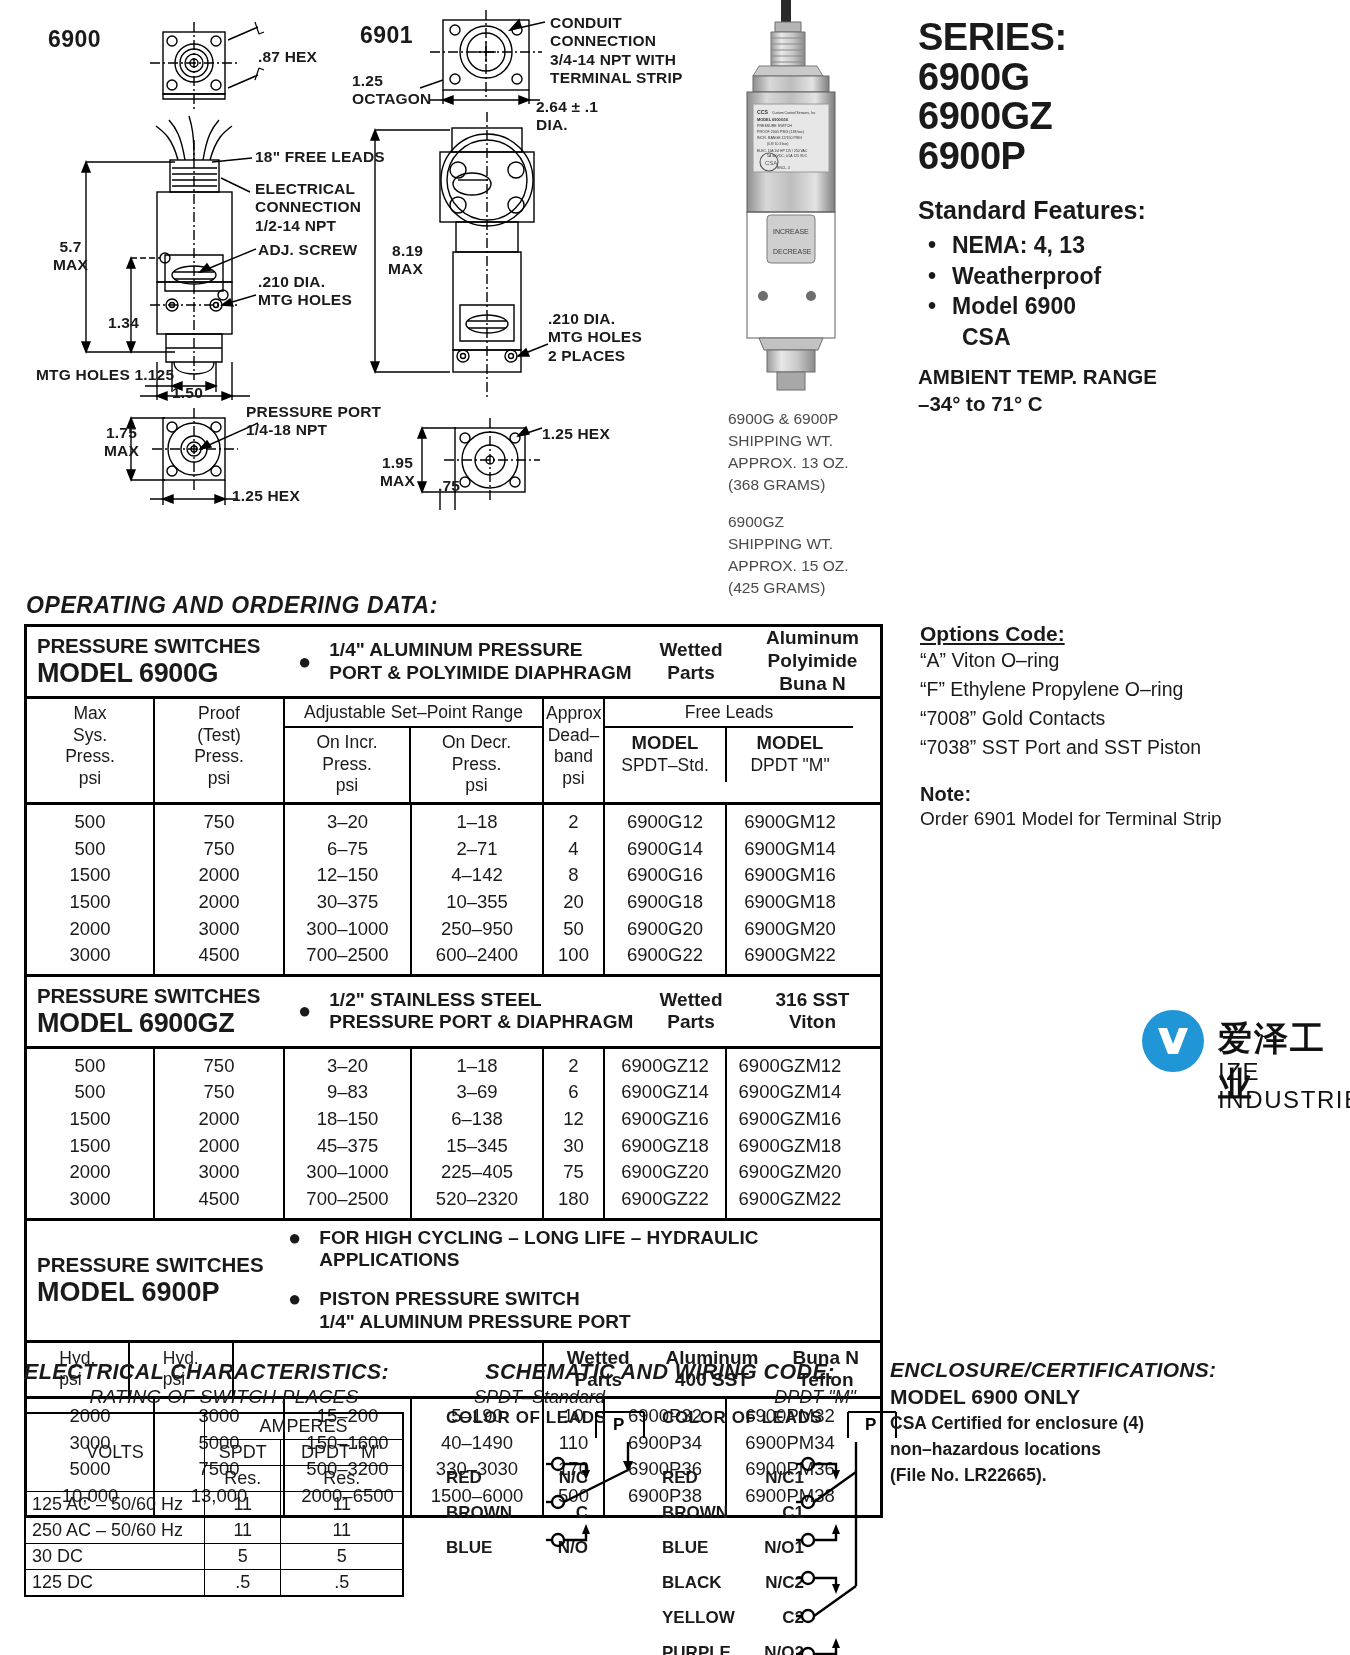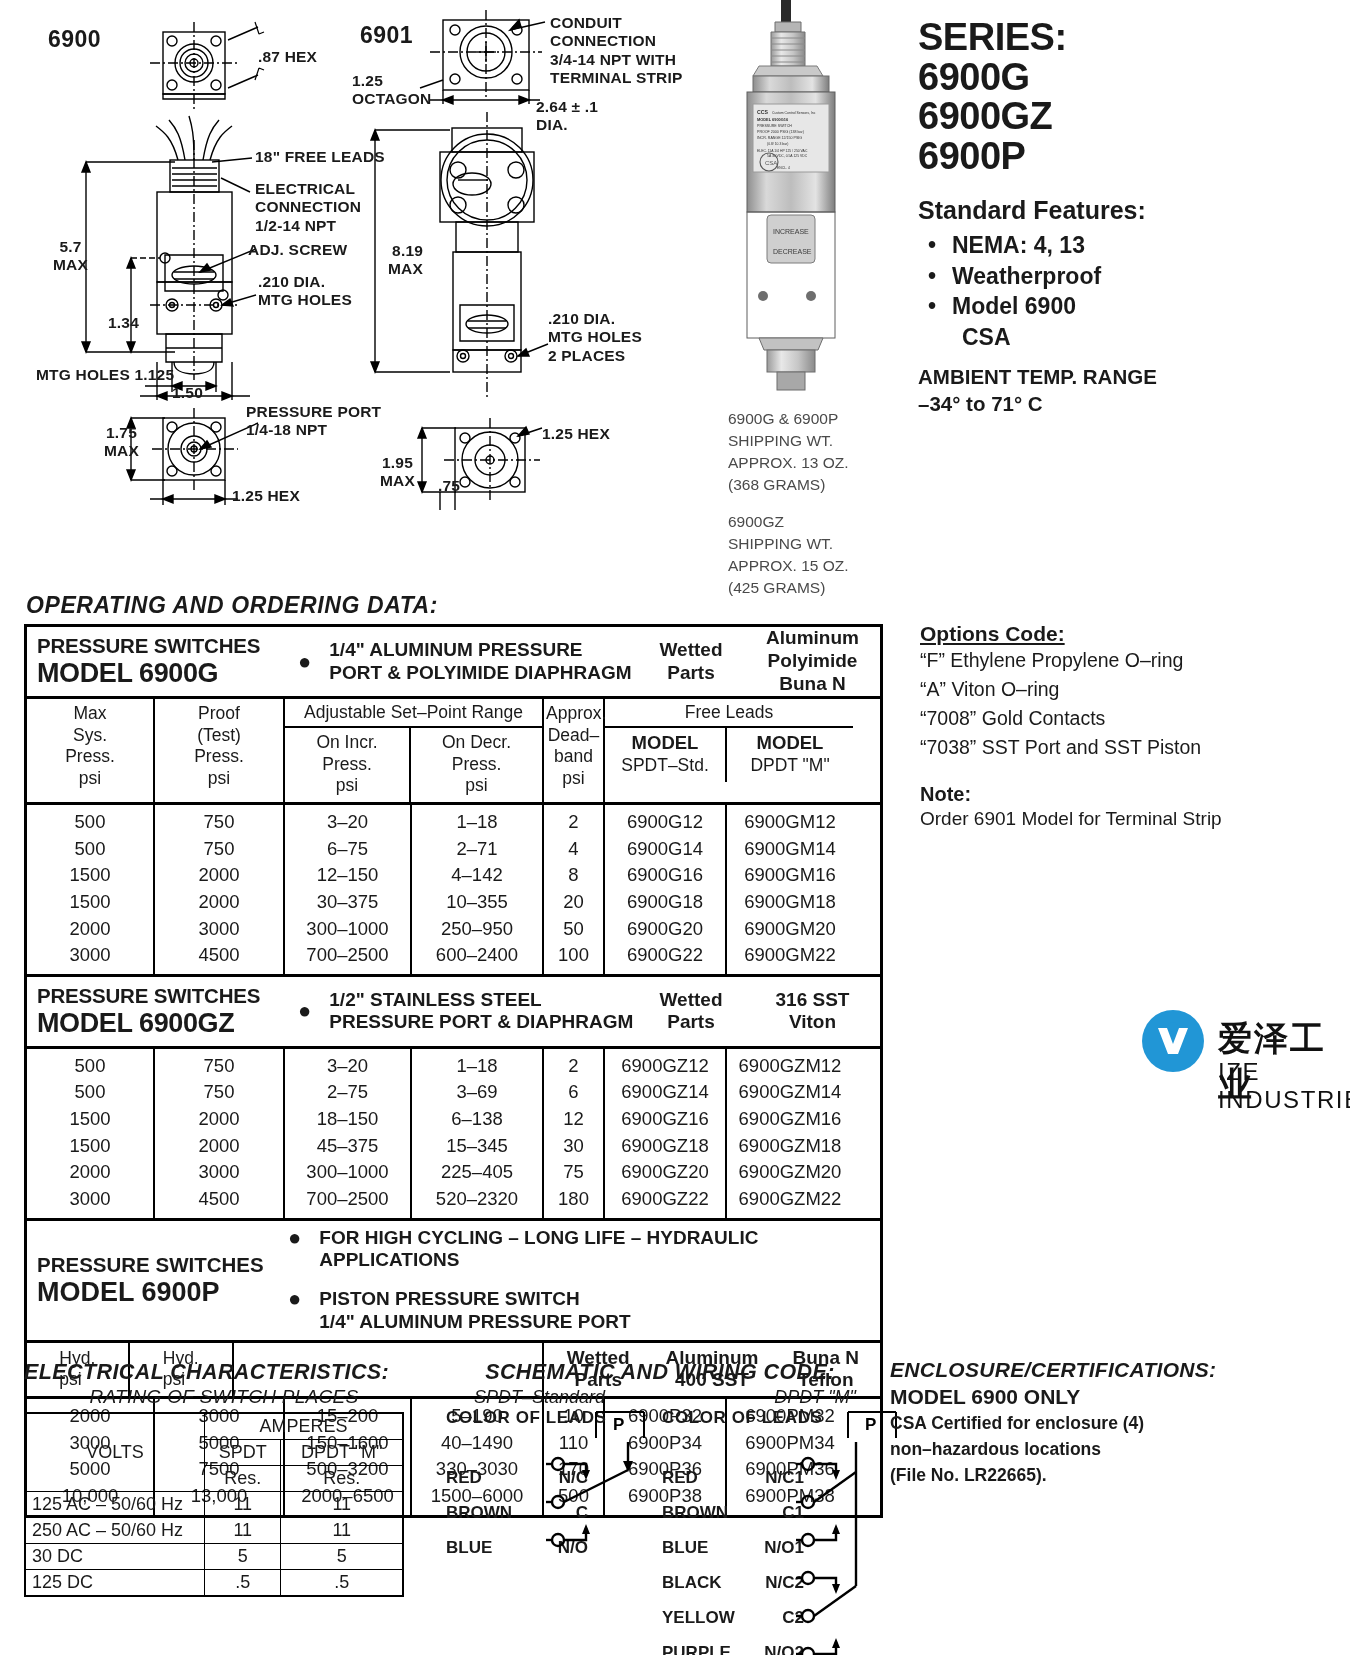--- a/index.html
+++ b/index.html
@@ -327,21 +327,21 @@
     </svg>
 
     <div class="dwg-title" style="left:48px;top:26px;">6900</div>
     <div class="dwg-title" style="left:360px;top:22px;">6901</div>
 
     <div class="dlabel b" style="left:258px;top:48px;">.87 HEX</div>
     <div class="dlabel b" style="left:255px;top:148px;">18" FREE LEADS</div>
     <div class="dlabel b" style="left:255px;top:180px;white-space:pre-line;">ELECTRICAL
 CONNECTION
 1/2-14 NPT</div>
-    <div class="dlabel b" style="left:248px;top:241px;">ADJ. SCREW</div>
+    <div class="dlabel b" style="left:258px;top:241px;">ADJ. SCREW</div>
     <div class="dlabel b" style="left:258px;top:273px;white-space:pre-line;">.210 DIA.
 MTG HOLES</div>
     <div class="dlabel b" style="left:53px;top:238px;text-align:center;white-space:pre-line;">5.7
 MAX</div>
     <div class="dlabel b" style="left:108px;top:314px;">1.34</div>
     <div class="dlabel b" style="left:36px;top:366px;">MTG HOLES 1.125</div>
     <div class="dlabel b" style="left:172px;top:384px;">1.50</div>
     <div class="dlabel b" style="left:104px;top:424px;text-align:center;white-space:pre-line;">1.75
 MAX</div>
     <div class="dlabel b" style="left:232px;top:487px;">1.25 HEX</div>
@@ -593,21 +593,21 @@
           <div class="dc c2">750</div>
           <div class="dc c3">3–20</div>
           <div class="dc c4">1–18</div>
           <div class="dc c5">2</div>
           <div class="dc c6">6900GZ12</div>
           <div class="dc c7">6900GZM12</div>
         </div>
         <div class="drow">
           <div class="dc c1">500</div>
           <div class="dc c2">750</div>
-          <div class="dc c3">2–75</div>
+          <div class="dc c3">9–83</div>
           <div class="dc c4">3–69</div>
           <div class="dc c5">6</div>
           <div class="dc c6">6900GZ14</div>
           <div class="dc c7">6900GZM14</div>
         </div>
         <div class="drow">
           <div class="dc c1">1500</div>
           <div class="dc c2">2000</div>
           <div class="dc c3">18–150</div>
           <div class="dc c4">6–138</div>
@@ -713,22 +713,22 @@
           <div class="dc c4">1500–6000</div>
           <div class="dc c5">500</div>
           <div class="dc c6">6900P38</div>
           <div class="dc c7">6900PM38</div>
         </div>
       </div>
   </div>
 
   <div class="options">
     <div class="opt-hd">Options Code:</div>
+    <div class="opt-line">“A”  Viton O–ring</div>
     <div class="opt-line">“F”  Ethylene Propylene O–ring</div>
-    <div class="opt-line">“A”  Viton O–ring</div>
     <div class="opt-line">“7008”  Gold Contacts</div>
     <div class="opt-line">“7038”  SST Port and SST Piston</div>
     <div class="note-hd">Note:</div>
     <div class="note-line">Order 6901 Model for Terminal Strip</div>
   </div>
 
   <div class="logo">
     <svg width="62" height="62" viewBox="0 0 62 62">
       <circle cx="31" cy="31" r="31" fill="#2196d6"></circle>
       <path d="M16 18 h9 l6 16 l6 -16 h9 l-10 26 h-10 z" fill="#ffffff"></path>

